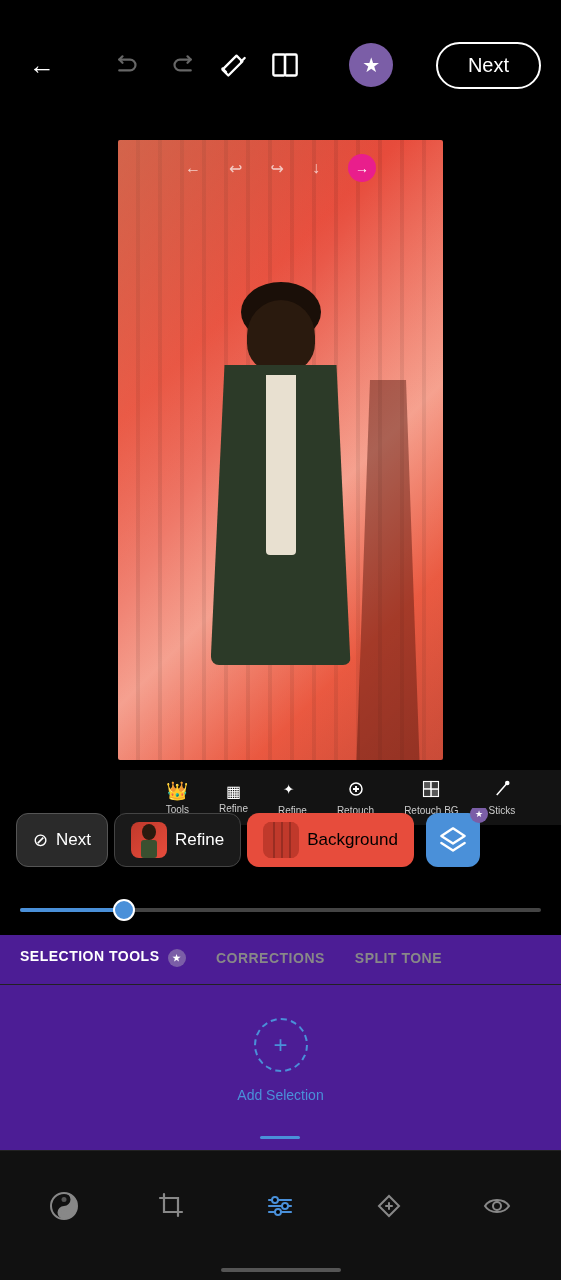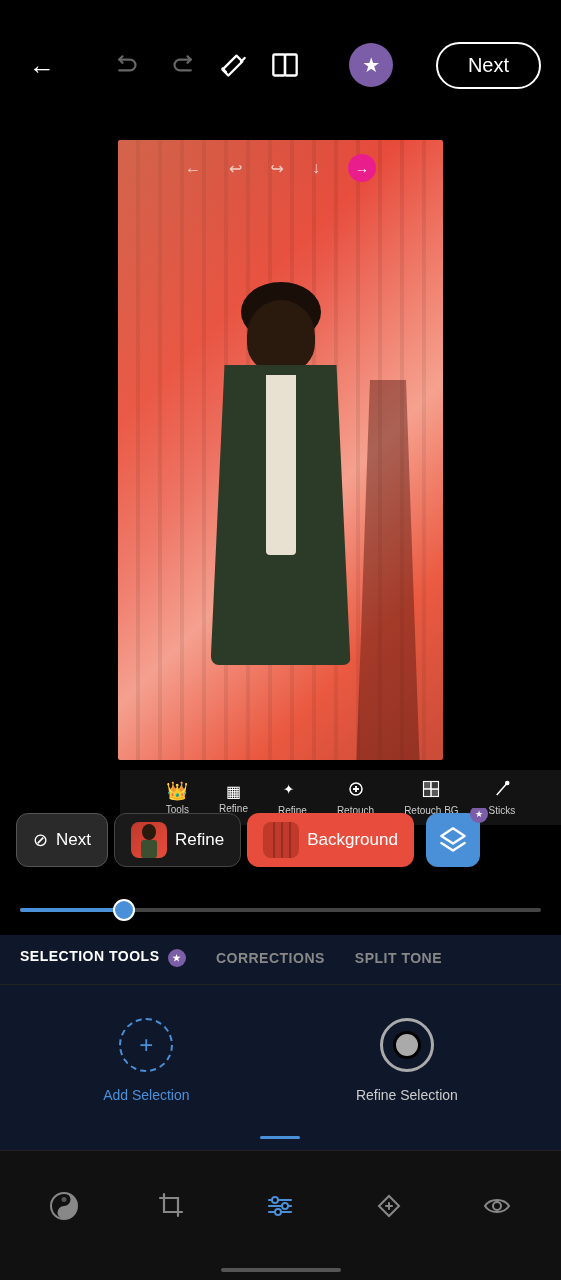--- a/index.html
+++ b/index.html
@@ -276,21 +276,21 @@
       align-items: center;
       justify-content: center;
       background: #c0392b;
       flex-shrink: 0;
     }
     .chip-thumbnail-subject {
       background: linear-gradient(135deg, #c0392b, #e74c3c);
     }
     .chip-background {
       background: #e74c3c;
-      color: #ffffff;
+      color: #000000;
       border: none;
     }
     .chip-layers {
       background: #4a90d9;
       color: #fff;
       border: none;
       border-radius: 12px;
       width: 54px;
       height: 54px;
       display: flex;
@@ -358,21 +358,21 @@
       border: 2px solid #fff;
     }
 
     
     .selection-tools-section {
       position: absolute;
       top: 935px;
       left: 0;
       right: 0;
       bottom: 130px;
-      background: #0f172a;
+      background: #4c1d95;
     }
     .section-tabs {
       display: flex;
       align-items: center;
       padding: 0 20px;
       height: 50px;
       gap: 30px;
       border-bottom: 1px solid #222;
     }
     .section-tab {
@@ -694,28 +694,20 @@
       <div class="tool-icon-wrap">
         <div class="add-sel-icon">
           <span class="add-sel-plus">+</span>
 
         </div>
       </div>
       <span class="tool-label blue">Add Selection</span>
     </div>
 
 
-    <div class="tool-item">
-      <div class="tool-icon-wrap">
-        <div class="refine-sel-icon">
-          <div class="refine-inner"></div>
-        </div>
-      </div>
-      <span class="tool-label">Refine Selection</span>
-    </div>
   </div>
 </div>
 
 <div class="bottom-nav">
 
   <div class="nav-item">
     <svg width="30" height="30" viewBox="0 0 30 30" fill="none">
       <circle cx="15" cy="15" r="13" stroke="#888" stroke-width="2"></circle>
       <path d="M15 2 A13 13 0 0 1 15 28 A6.5 6.5 0 0 1 15 15 A6.5 6.5 0 0 0 15 2Z" fill="#888"></path>
       <circle cx="15" cy="8.5" r="2.5" fill="#555"></circle>

